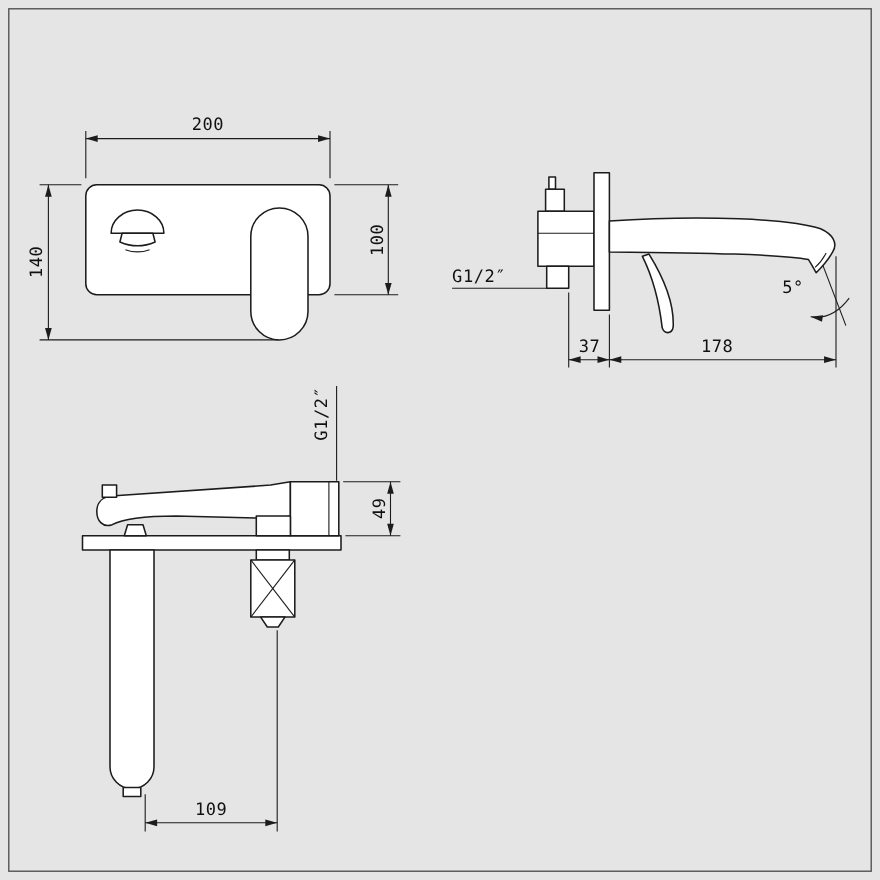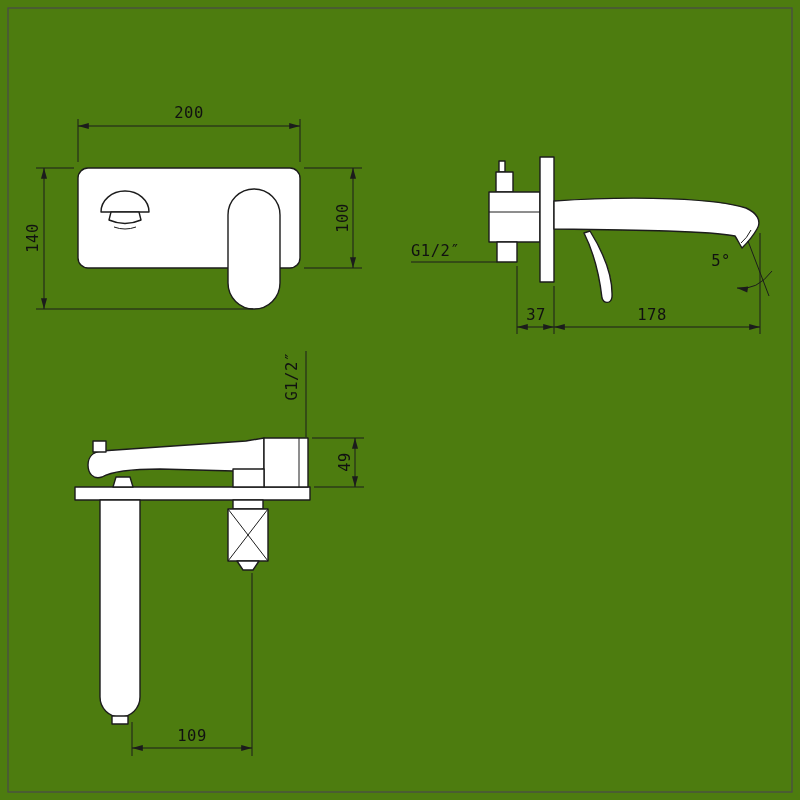--- a/index.html
+++ b/index.html
@@ -1,16 +1,16 @@
 <!DOCTYPE html>
 <html><head>
 <meta charset="utf-8">
 <style>
   html,body{margin:0;padding:0;background:#ffffff;}
-  .canvas{position:relative;width:800px;height:800px;background:#4d7c0f;overflow:hidden;}
+  .canvas{position:relative;width:800px;height:800px;background:#e5e5e5;overflow:hidden;}
   svg{display:block;}
   .outline{fill:#ffffff;stroke:#1c1c1c;stroke-width:1.4;stroke-linejoin:round;}
   .thin{fill:none;stroke:#1c1c1c;stroke-width:1;}
   .dim{fill:none;stroke:#1c1c1c;stroke-width:1;}
   .ext{fill:none;stroke:#1c1c1c;stroke-width:1;}
   .pageborder{fill:none;stroke:#4a4a4a;stroke-width:1.2;}
   text{font-family:"DejaVu Sans Mono","Liberation Mono",monospace;font-size:15.5px;fill:#111;letter-spacing:.5px;}
 </style>
 </head>
 <body>

